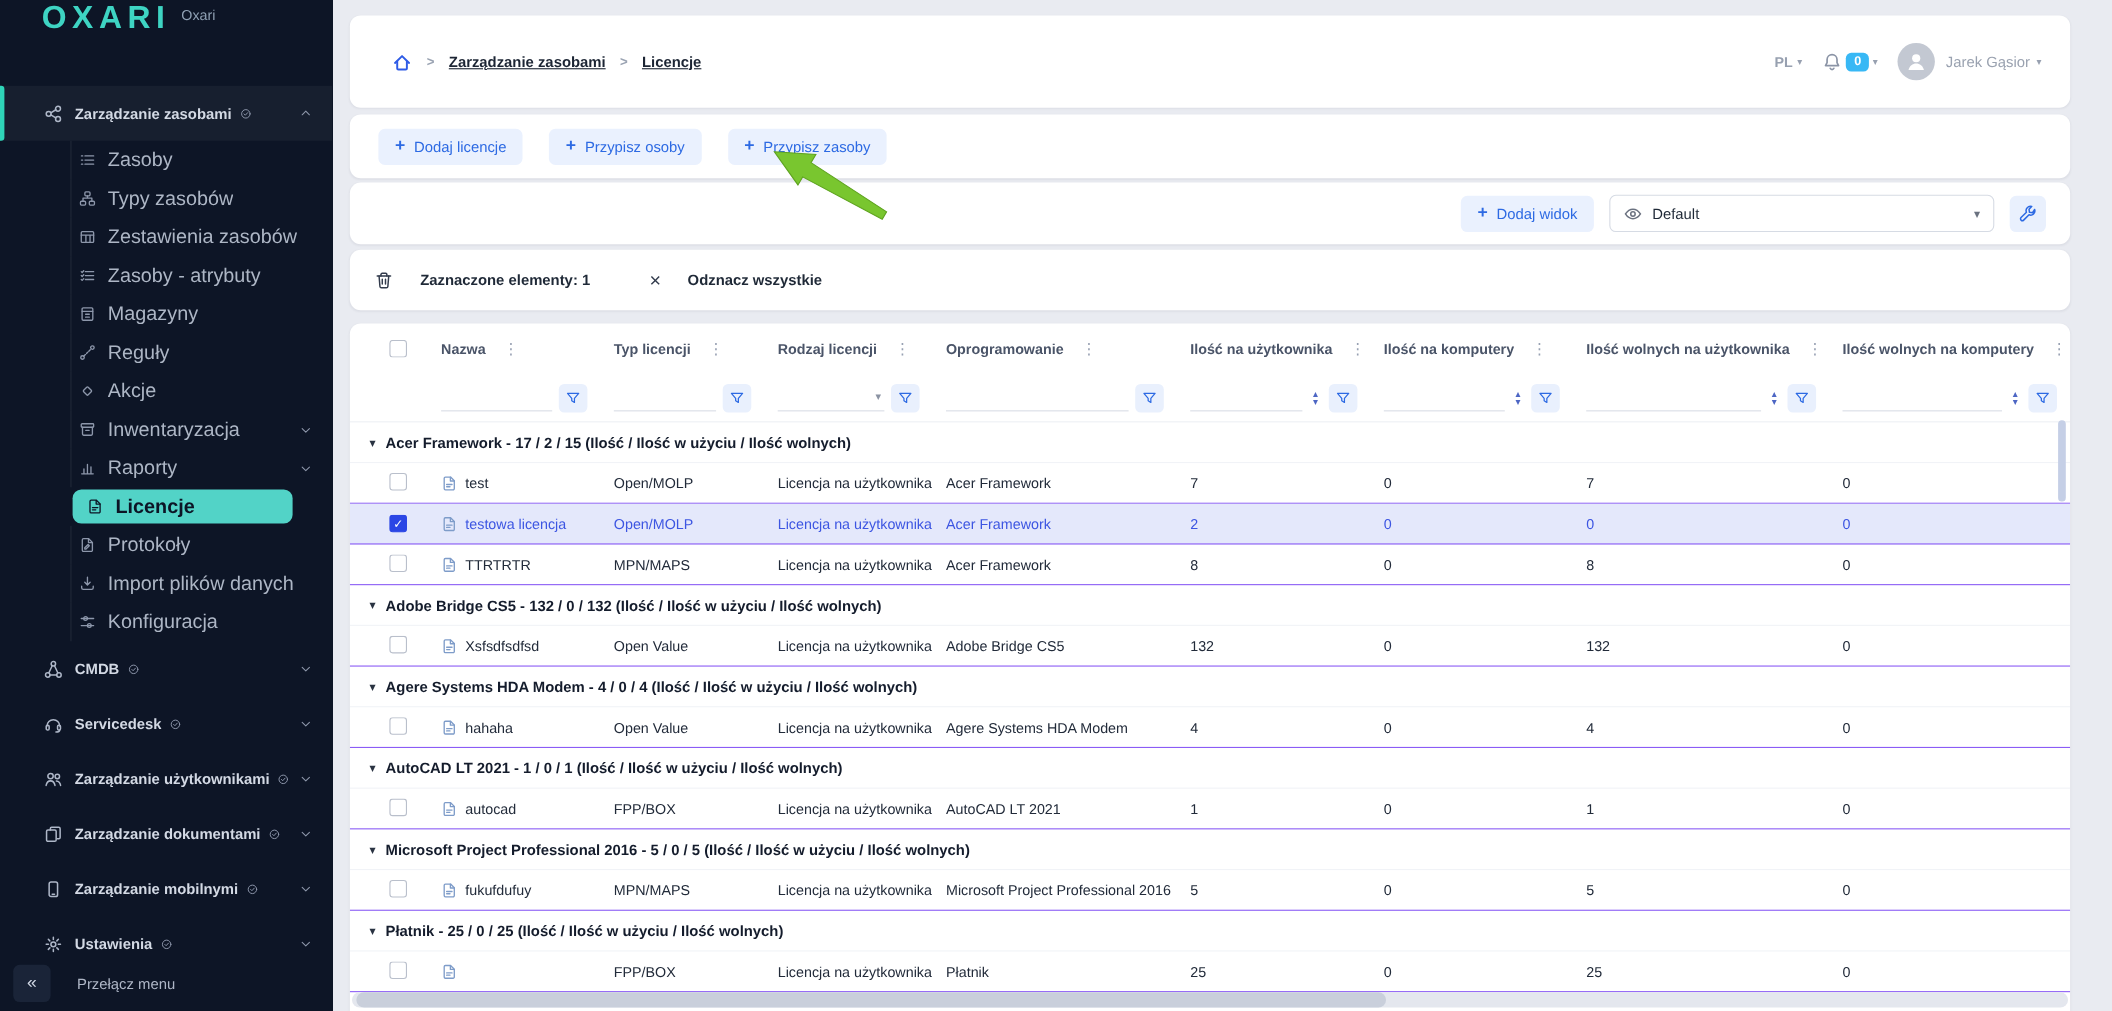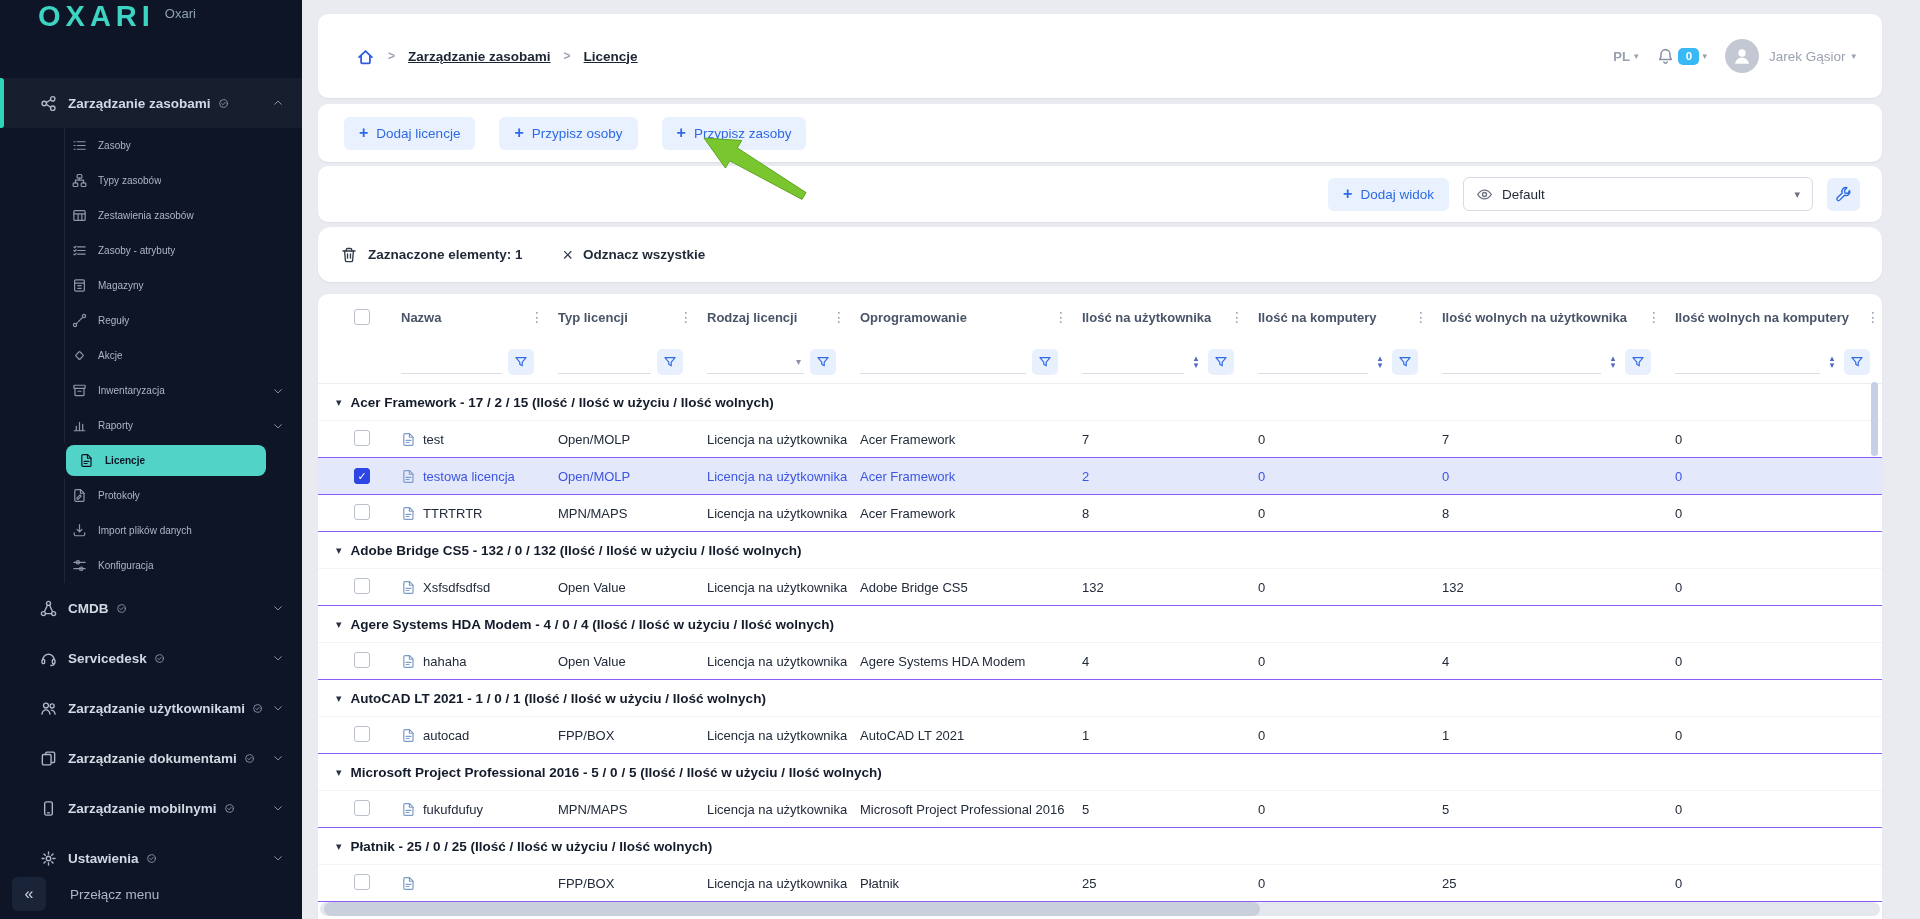--- a/index.html
+++ b/index.html
@@ -7,21 +7,21 @@
   *{box-sizing:border-box;}
   button{font:inherit;border:0;background:none;padding:0;cursor:pointer;color:inherit;}
 
   
   .sidebar{position:fixed;left:0;top:0;width:302px;height:100%;background:#0d1526;z-index:50;}
   .logo{height:78px;display:flex;padding-left:38px;}
   .logo-main{font-size:29px;font-weight:700;letter-spacing:5px;color:#3ed4c3;}
   .logo-sub{font-size:13px;color:#8fa0b3;margin-left:10px;margin-top:6px;}
   .nav-item{position:relative;display:flex;align-items:center;color:#b9c1d0;cursor:pointer;}
   .lv0{height:50px;padding:0 18px 0 40px;font-size:13.5px;font-weight:600;color:#d3d9e4;}
-  .lv1,.lv2{height:35px;padding:0 18px 0 72px;font-size:10px;color:#adb6c5;}
+  .lv1,.lv2{height:35px;padding:0 18px 0 72px;font-size:18px;color:#adb6c5;}
   .lv1::before,.lv2::before{content:'';position:absolute;left:64px;top:0;bottom:0;width:1px;background:rgba(255,255,255,.08);}
   .nic{display:flex;margin-right:11px;color:#8d97ab;flex:0 0 auto;}
   .lv0 .nic{color:#aeb7c8;}
   .nlabel{white-space:nowrap;overflow:hidden;}
   .nbadge{display:flex;margin-left:7px;color:#8e97ab;}
   .nchev{display:flex;margin-left:auto;color:#8e97ab;}
   .nchev.up{transform:rotate(180deg);}
   .nav-item.active{background:rgba(255,255,255,.045);}
   .nav-item.active::after{content:'';position:absolute;left:0;top:0;bottom:0;width:4px;background:#2fd5b9;border-radius:0 3px 3px 0;}
   .nav-item.selected{background:#52d3c7;border-radius:8px;margin:2px 36px 2px 66px;height:31px;
@@ -59,33 +59,33 @@
 
   .views-card{top:166px;height:56px;justify-content:flex-end;padding-right:22px;gap:14px;}
   .view-select{width:350px;height:34px;border:1px solid #d6dbe4;border-radius:6px;display:flex;
     align-items:center;gap:9px;padding:0 12px;cursor:pointer;justify-content:flex-end;}
   .view-select .eye{display:flex;color:#6b7280;}
   .vlabel{font-size:13.5px;color:#1f2937;}
   .caret.big{margin-left:auto;font-size:11px;color:#6b7280;}
   .icon-btn{width:33px;height:33px;background:#e9f0fd;border-radius:6px;display:flex;align-items:center;
     justify-content:center;color:#2d6ae3;}
 
-  .select-card{top:227px;height:55px;padding-left:22px;gap:10px;border-radius:13px;}
+  .select-card{top:227px;height:55px;padding-left:22px;gap:24px;}
   .trash{display:flex;color:#323b4c;cursor:pointer;}
   .sel-text{font-size:13.5px;font-weight:600;color:#1f2937;}
   .xmark{margin-left:30px;font-size:18px;color:#323b4c;cursor:pointer;line-height:1;}
 
   
   .table-card{top:294px;bottom:-16px;display:block;overflow:hidden;}
   .thead,.tfilters,.data-row{display:grid;
     grid-template-columns:71px 157px 149px 153px 222px 176px 184px 233px minmax(0,1fr);
     align-items:center;}
   .thead{height:46px;}
   .hc{display:flex;align-items:center;gap:14px;padding-left:12px;font-size:13px;font-weight:600;
-    color:#4a5468;white-space:nowrap;overflow:hidden;justify-content:space-between;}
+    color:#4a5468;white-space:nowrap;overflow:hidden;}
   .kebab{font-size:14px;color:#98a1b3;font-weight:400;cursor:pointer;padding:0 2px;}
   .tfilters{height:44px;border-bottom:1px solid #edeff4;}
   .fc{display:flex;align-items:center;gap:6px;padding:0 12px;min-width:0;}
   .flt{flex:1 1 auto;min-width:0;height:24px;border:0;border-bottom:1px solid #d9dde5;outline:none;
     background:transparent;font-size:13px;color:#222b3a;}
   .selwrap{flex:1 1 auto;min-width:0;display:flex;align-items:center;border-bottom:1px solid #d9dde5;}
   .selwrap .flt{border-bottom:0;}
   .scaret{font-size:10px;color:#8b93a3;padding:0 3px;cursor:pointer;}
   .stepper{display:flex;flex-direction:column;align-items:center;line-height:7px;font-size:9px;
     color:#4d66c4;width:12px;flex:0 0 auto;cursor:pointer;}

